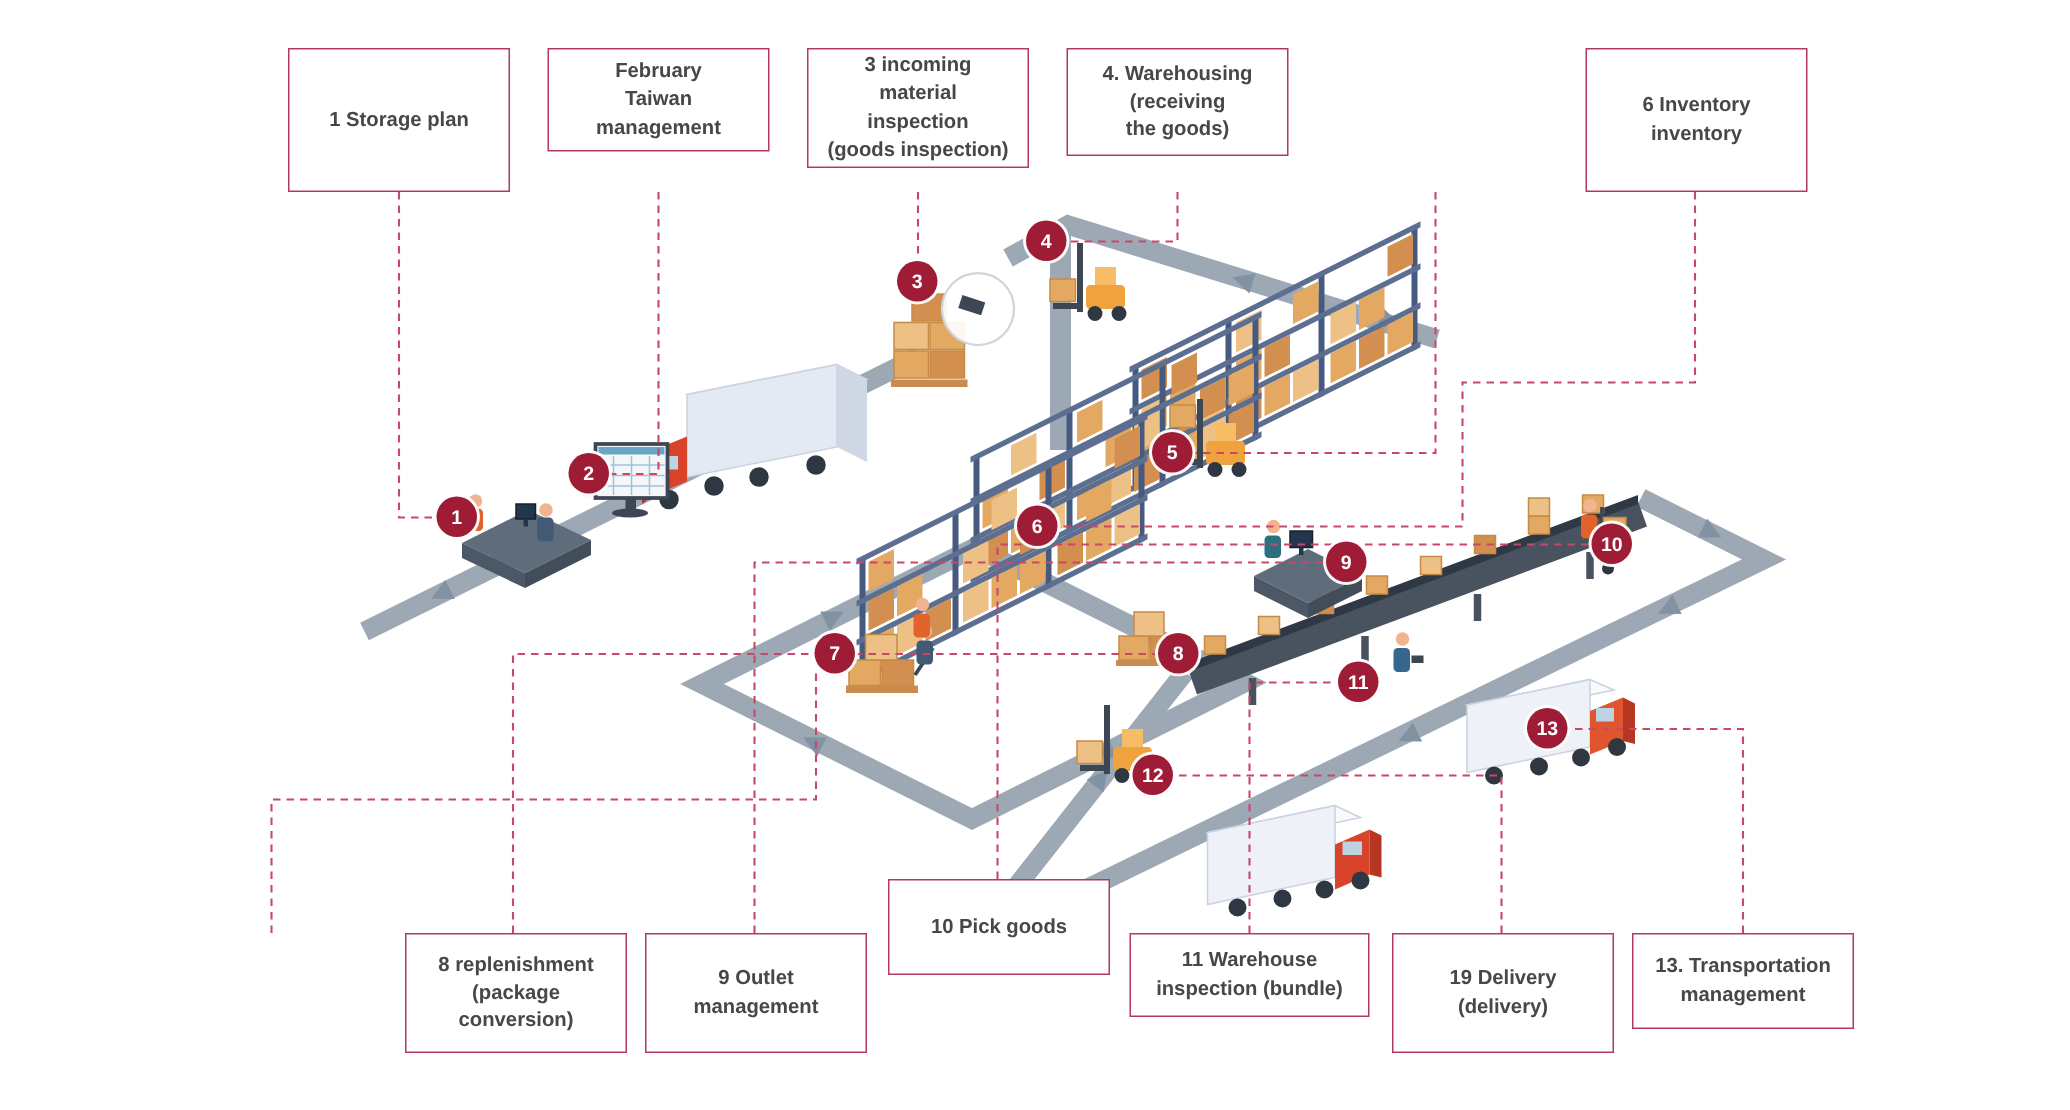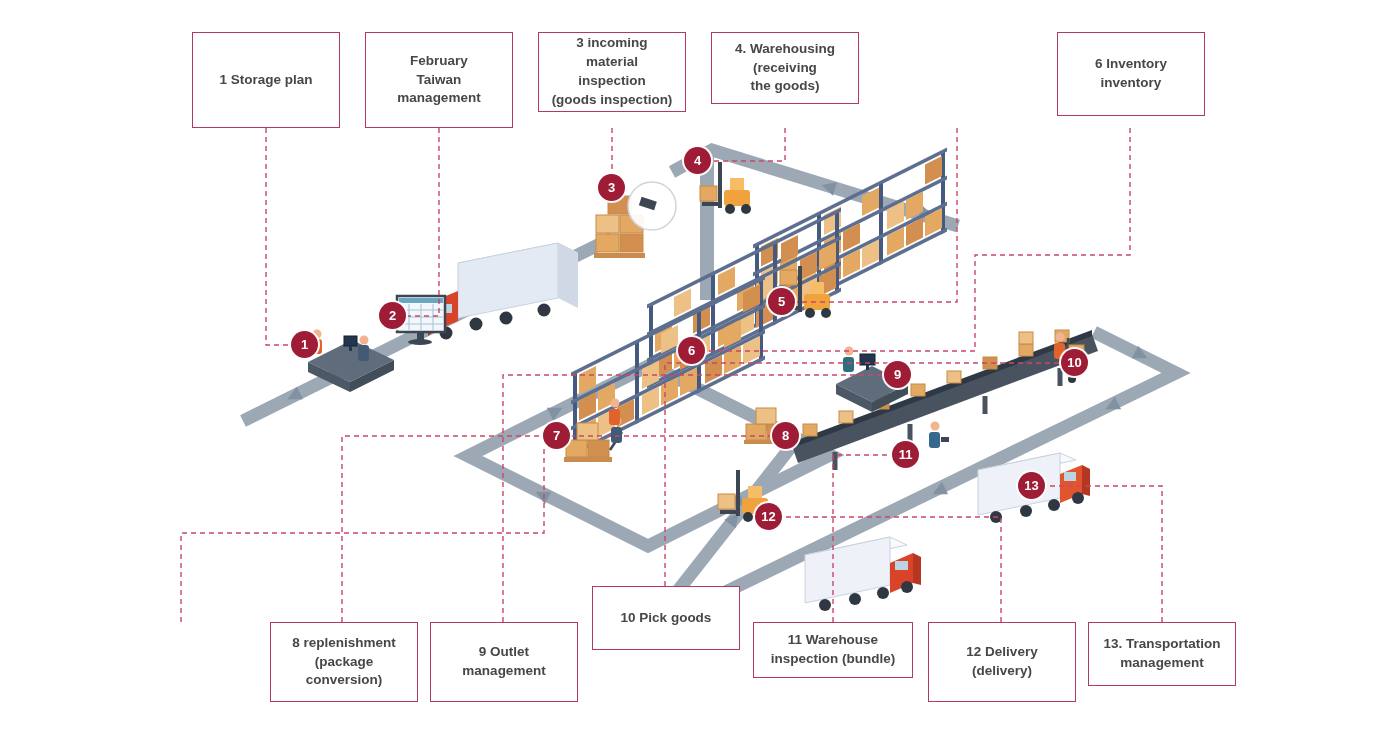--- a/index.html
+++ b/index.html
@@ -354,39 +354,39 @@
   <div class="badge" style="left:678px;top:337px">6</div>
   <div class="badge" style="left:543px;top:422px">7</div>
   <div class="badge" style="left:772px;top:422px">8</div>
   <div class="badge" style="left:884px;top:361px">9</div>
   <div class="badge" style="left:1061px;top:349px">10</div>
   <div class="badge" style="left:892px;top:441px">11</div>
   <div class="badge" style="left:755px;top:503px">12</div>
   <div class="badge" style="left:1018px;top:472px">13</div>
 
   <div class="label-box" style="left:192px;top:32px;width:148px;height:96px">1 Storage plan</div>
-  <div class="label-box" style="left:365px;top:32px;width:148px;height:96px">February
+  <div class="label-box" style="left:365px;top:32px;width:148px;height:69px">February
 Taiwan
 management</div>
   <div class="label-box" style="left:538px;top:32px;width:148px;height:80px">3 incoming
 material
 inspection
 (goods inspection)</div>
   <div class="label-box" style="left:711px;top:32px;width:148px;height:72px">4. Warehousing
 (receiving
 the goods)</div>
-  <div class="label-box" style="left:1057px;top:32px;width:148px;height:84px">6 Inventory
+  <div class="label-box" style="left:1057px;top:32px;width:148px;height:96px">6 Inventory
 inventory</div>
 
   <div class="label-box" style="left:270px;top:622px;width:148px;height:80px">8 replenishment
 (package
 conversion)</div>
   <div class="label-box" style="left:430px;top:622px;width:148px;height:80px">9 Outlet
 management</div>
   <div class="label-box" style="left:592px;top:586px;width:148px;height:64px">10 Pick goods</div>
   <div class="label-box" style="left:753px;top:622px;width:160px;height:56px">11 Warehouse
 inspection (bundle)</div>
-  <div class="label-box" style="left:928px;top:622px;width:148px;height:80px">12 Delivery
+  <div class="label-box" style="left:928px;top:622px;width:148px;height:80px">19 Delivery
 (delivery)</div>
   <div class="label-box" style="left:1088px;top:622px;width:148px;height:64px">13. Transportation
 management</div>
 
 </div>
 
 </body></html>

